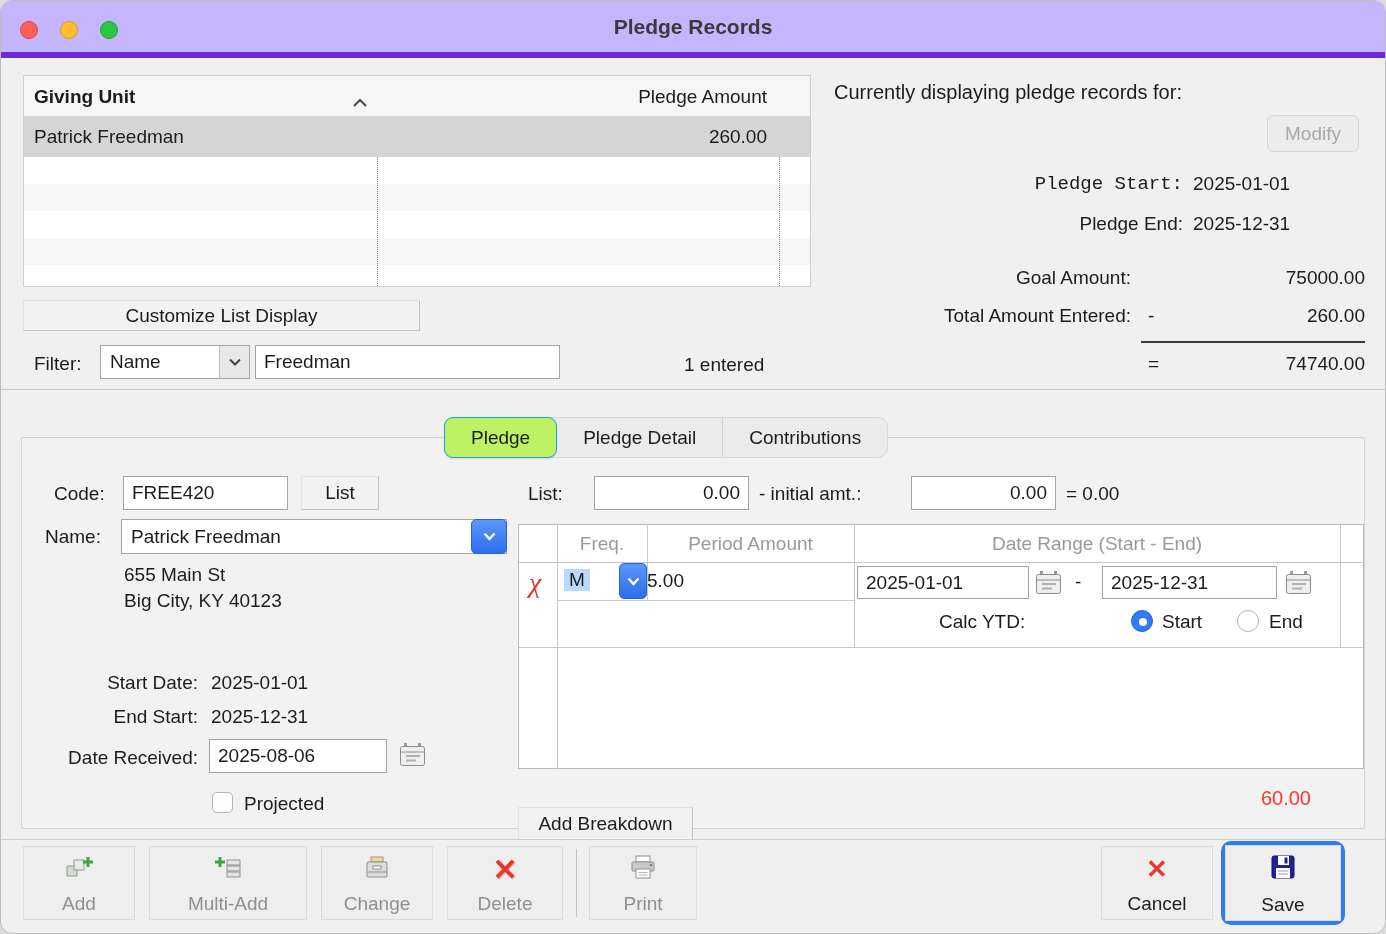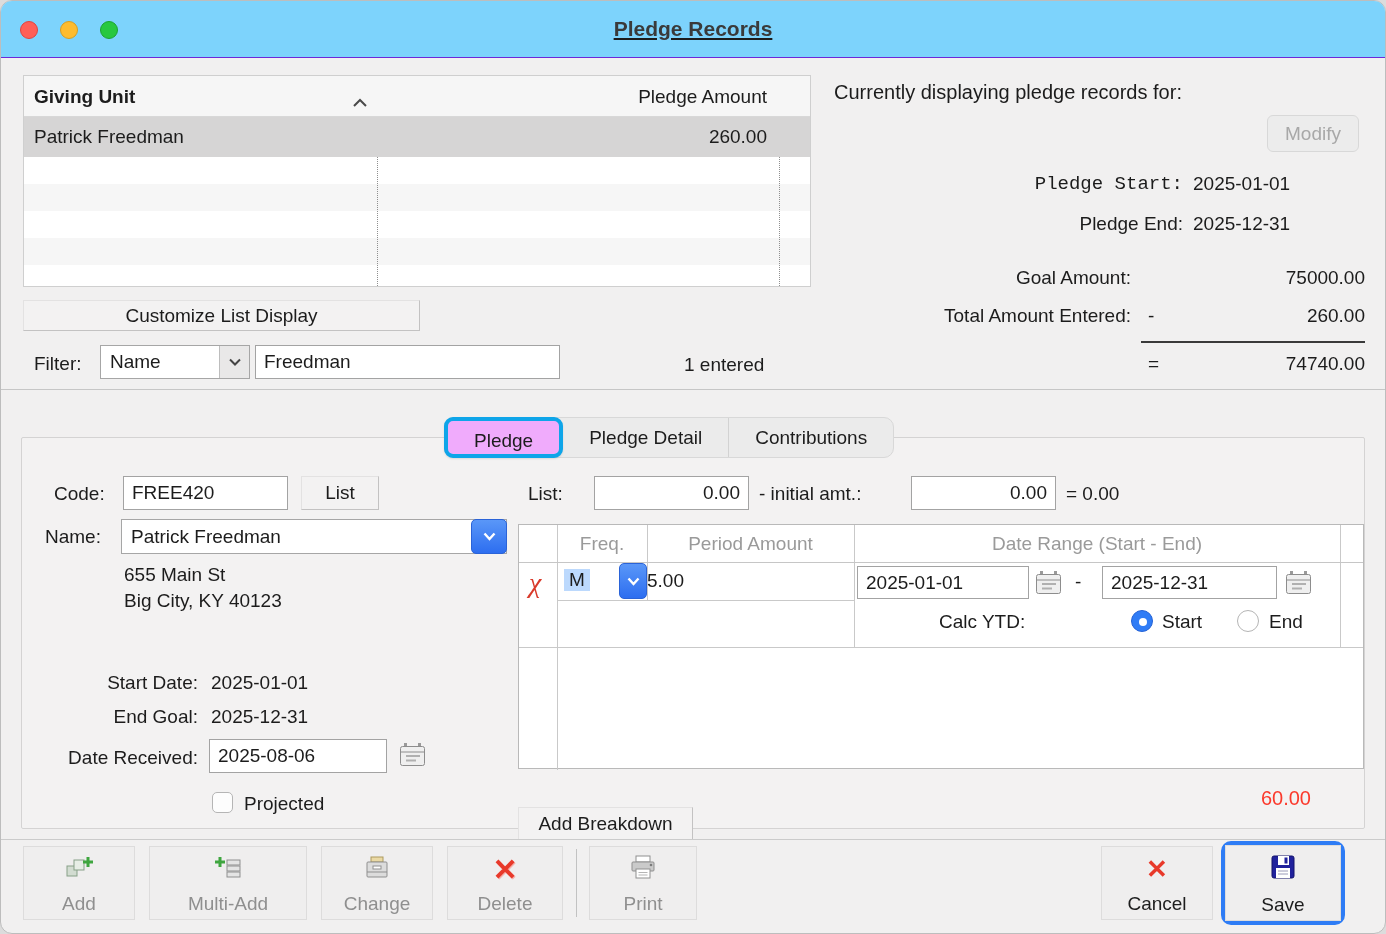--- a/index.html
+++ b/index.html
@@ -4,22 +4,22 @@
 <style>
   * { box-sizing: border-box; margin: 0; padding: 0; }
   html,body { background:#dcdcdc; }
   body { font-family:"Liberation Sans", sans-serif; color:#1c1c1c; }
   .window{ position:relative; width:1386px; height:934px; background:#f1f0f0;
            border:1px solid #bdbdbd; border-radius:12px; overflow:hidden; font-size:19px; }
   .abs{ position:absolute; }
 
   
   .titlebar{ position:absolute; left:0; top:0; width:100%; height:57px;
-             background:#7dd3fc; border-bottom:1px solid #6d28d9;
-             display:flex; align-items:center; justify-content:center;text-decoration:underline; }
+             background:#c4b5fd; border-bottom:6px solid #6d28d9;
+             display:flex; align-items:center; justify-content:center; }
   .titlebar .title{ font-weight:bold; font-size:21px; color:#3a3a3a; }
   .tl{ width:18px; height:18px; border-radius:50%; position:absolute; top:20px; }
   .tl.red{ left:19px; background:#ff5f57; border:1px solid #e0443e; }
   .tl.yellow{ left:59px; background:#febc2e; border:1px solid #d89d20; }
   .tl.green{ left:99px; background:#28c840; border:1px solid #1da331; }
 
   
   .gtable{ left:22px; top:74px; width:788px; height:212px; background:#fff; border:1px solid #cfcfcf; }
   .gtable .dot{ position:absolute; top:0; bottom:0; border-left:1px dotted #8f8f8f; }
   .gtable .dot.d1{ left:353px; } .gtable .dot.d2{ left:755px; }
@@ -71,21 +71,21 @@
   .remaining{ left:1150px; width:214px; top:352px; text-align:right; }
 
   .hdivider{ left:0; top:388px; width:100%; border-top:1px solid #c6c6c6; }
 
   
   .groupbox{ left:20px; top:436px; width:1344px; height:392px; background:#f3f2f2;
              border:1px solid #d4d3d3; border-radius:2px; }
   .tabs{ left:443px; top:416px; height:41px; display:flex; background:#ebebeb;
          border:1px solid #d8d8d8; border-radius:10px; z-index:5; }
   .tab{ padding:0 26px; line-height:39px; white-space:nowrap; }
-  .tab.active{ background:#f0abfc; border:4px solid #0ea5e9; border-radius:9px;
+  .tab.active{ background:#bef264; border:1px solid #0ea5e9; border-radius:9px;
                margin:-1px 0 -1px -1px; box-shadow:0 1px 2px rgba(0,0,0,.10); }
   .tab.sep{ border-left:1px solid #d2d2d2; }
 
   
   .code-label{ left:53px; top:482px; }
   .code-input{ left:122px; top:475px; width:165px; height:34px; }
   .list-btn{ left:300px; top:475px; width:78px; height:34px; line-height:32px; }
   .nm-label{ left:44px; top:525px; }
   .nm-combo{ left:120px; top:518px; width:386px; height:35px; }
   .bluebtn{ background:linear-gradient(#5a97f8,#2d6ef0); border:1px solid #2a63d8;
@@ -253,21 +253,21 @@
       <svg width="13" height="9" viewBox="0 0 13 9">
           <polyline points="1.5,1.5 6.5,7 11.5,1.5" fill="none" stroke="#fff" stroke-width="2.4"></polyline>
         </svg>
     </span>
   </div>
   <span class="abs lbl addr1">655 Main St</span>
   <span class="abs lbl addr2">Big City, KY 40123</span>
 
   <span class="abs lbl r-label sd-label">Start Date:</span>
   <span class="abs lbl sd-value">2025-01-01</span>
-  <span class="abs lbl r-label ed-label">End Goal:</span>
+  <span class="abs lbl r-label ed-label">End Start:</span>
   <span class="abs lbl ed-value">2025-12-31</span>
 
   <span class="abs lbl r-label dr-label">Date Received:</span>
   <input class="abs txt dr-input" value="2025-08-06" style="">
   <span class="abs dr-cal">
     <svg width="27" height="24" viewBox="0 0 27 24">
         <rect x="5" y="0" width="3" height="6" fill="#9a9a9a"></rect>
         <rect x="19" y="0" width="3" height="6" fill="#9a9a9a"></rect>
         <rect x="1.5" y="3.5" width="24" height="19" rx="2" fill="#efefef" stroke="#8d8d8d"></rect>
         <line x1="1.5" y1="9" x2="25.5" y2="9" stroke="#8d8d8d"></line>

